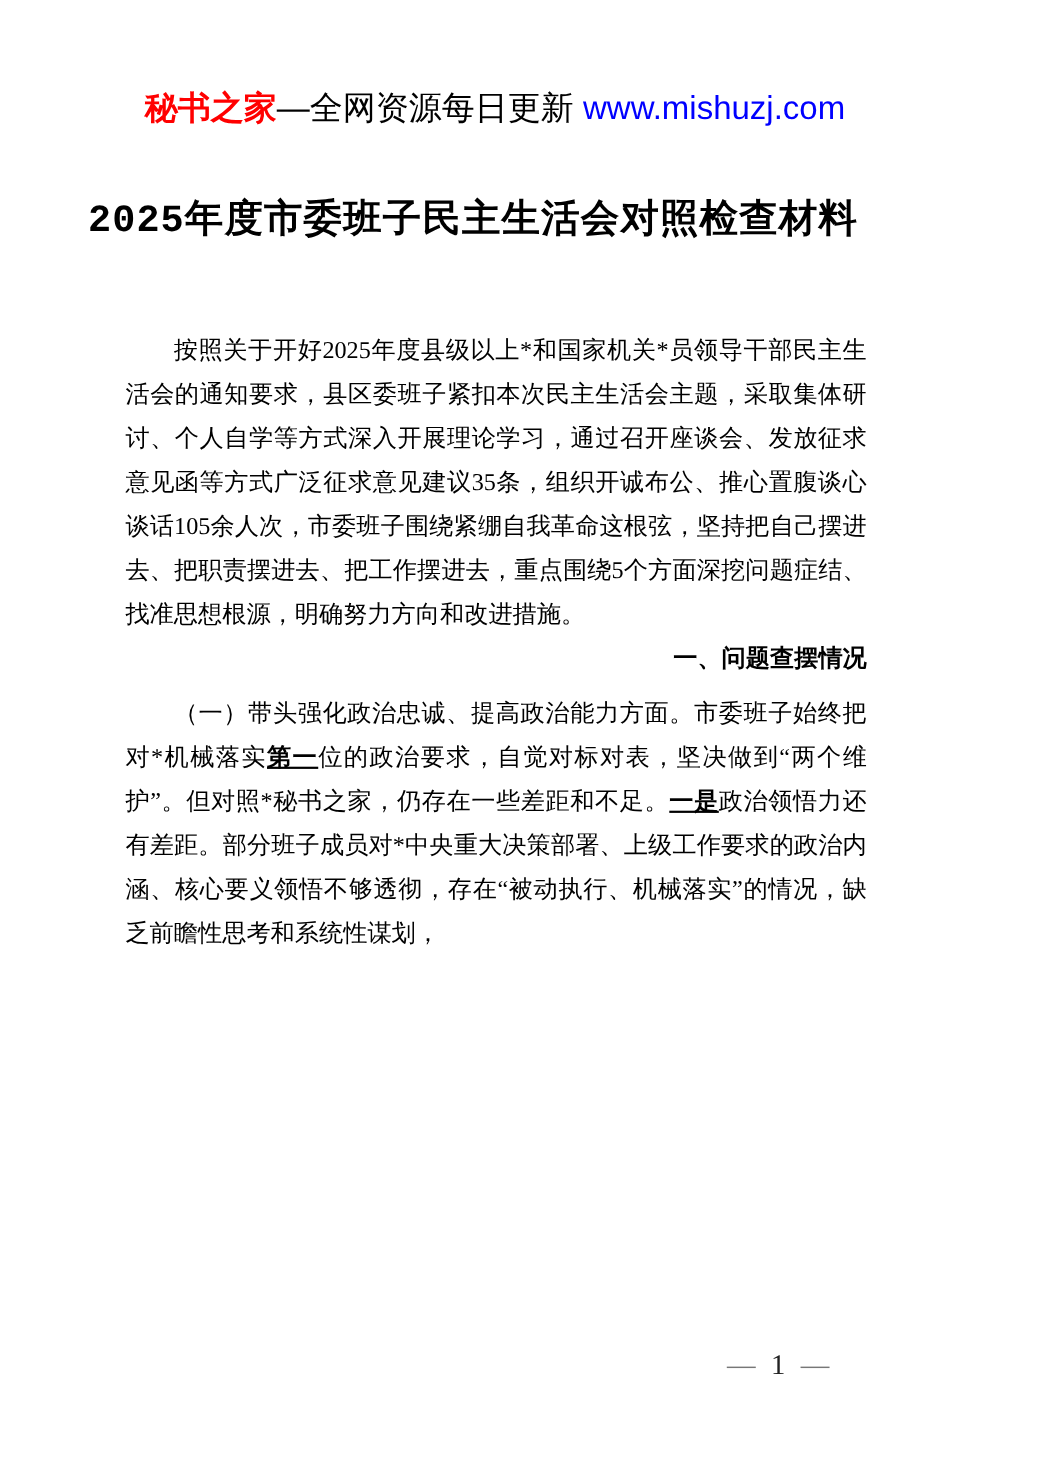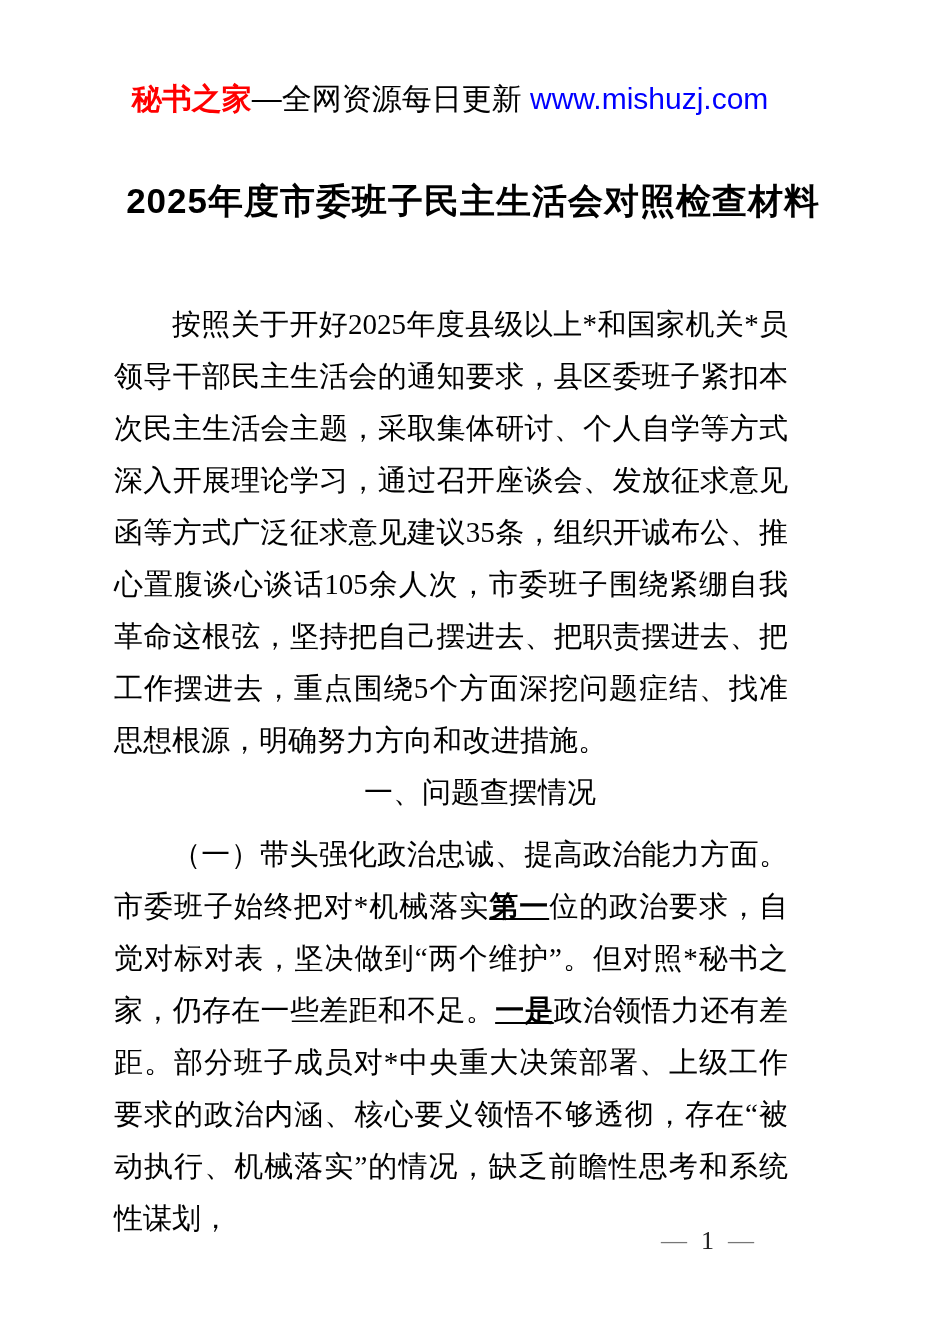--- a/index.html
+++ b/index.html
@@ -33,52 +33,52 @@
     color: #000000;
     font-weight: 400;
   }
   .site-url {
     color: #0000ff;
     font-weight: 400;
   }
   
   .doc-title {
     margin: 58px 80px 0 80px;
-    text-align: right;
+    text-align: left;
     font-size: 35px;
     line-height: 50px;
     font-weight: 700;
-    font-family: Liberation Sans, sans-serif;
+    font-family: Liberation Mono, monospace;
     letter-spacing: 1px;
   }
   
   .content {
     margin: 0 112px 0 114px;
-    font-size: 29px;
-    line-height: 52px;
+    font-size: 22px;
+    line-height: 40px;
     font-family: "Liberation Serif", serif;
     text-align: justify;
     text-justify: inter-ideograph;
   }
   .para {
     margin: 0;
     text-indent: 2em;
   }
   .para-first {
     margin-top: 72px;
   }
   .para-follow {
     margin-top: 10px;
   }
   .section-heading {
     margin: 0;
     text-indent: 2em;
-    font-weight: 400;
+    font-weight: 700;
     font-family: "Liberation Sans", sans-serif;
-    text-align: center;
+    text-align: right;
   }
   .b {
     font-weight: 700;
     text-decoration: underline;
   }
   
   .page-footer {
     position: absolute;
     right: 146px;
     bottom: 88px;

